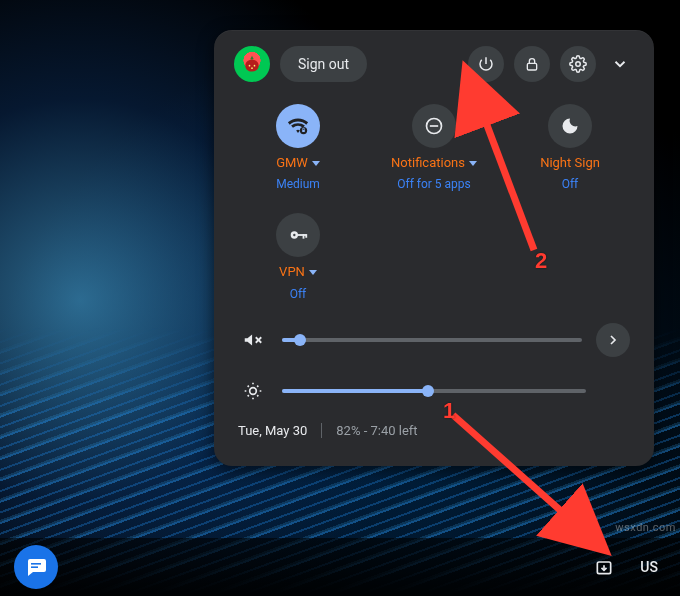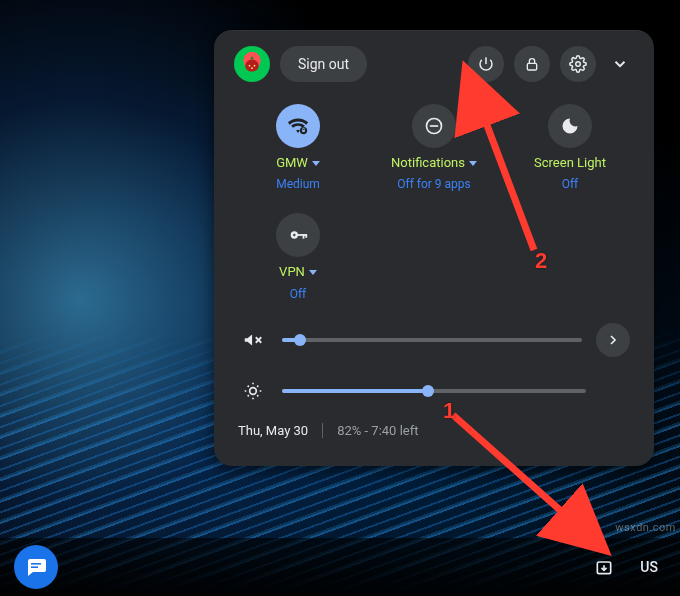--- a/index.html
+++ b/index.html
@@ -87,21 +87,21 @@
     row-gap:22px; column-gap:4px;
     padding: 8px 6px 10px 6px;
   }
   .tile { display:flex; flex-direction:column; align-items:center; text-align:center; gap:8px; }
   .tile-icon {
     width:44px; height:44px; border-radius:50%;
     display:flex; align-items:center; justify-content:center;
   }
   .tile-icon.on { background:#8ab4f8; color:#202124; }
   .tile-icon.off { background:#3c4043; color:#e8eaed; }
-  .tile-label-row { display:flex; align-items:center; gap:4px; font-size:13px; color:#bef264; line-height:1.1; max-width:110px; overflow:hidden; text-overflow:ellipsis; white-space:nowrap;}
+  .tile-label-row { display:flex; align-items:center; gap:4px; font-size:13px; color:#f97316; line-height:1.1; max-width:110px; overflow:hidden; text-overflow:ellipsis; white-space:nowrap;}
   .tile-sub { font-size:12px; color:#3b82f6; line-height:1.1; }
   .caret { width:0; height:0; border-left:4px solid transparent; border-right:4px solid transparent; border-top:5px solid #8ab4f8; display:inline-block; }
 
   
   .slider-row {
     display:flex; align-items:center; gap:14px;
     padding: 12px 12px;
   }
   .slider-row .lead { width:30px; display:flex; justify-content:center; color:#e8eaed; }
   .slider-track {
@@ -196,32 +196,32 @@
       <div class="tile-icon off">
         <svg width="20" height="20" viewBox="0 0 24 24" fill="none" stroke="currentColor" stroke-width="2">
             <circle cx="12" cy="12" r="9"></circle>
             <line x1="7" y1="12" x2="17" y2="12"></line>
           </svg>
       </div>
       <div class="tile-label-row">
           <span>Notifications</span>
           <span class="caret"></span>
         </div>
-      <div class="tile-sub">Off for 9 apps</div>
+      <div class="tile-sub">Off for 5 apps</div>
     </div>
 
 
     <div class="tile">
       <div class="tile-icon off">
         <svg width="20" height="20" viewBox="0 0 24 24" fill="currentColor">
             <path d="M12 3a9 9 0 1 0 9 9 7 7 0 0 1-9-9z"></path>
           </svg>
       </div>
       <div class="tile-label-row">
-          <span>Screen Light</span>
+          <span>Night Sign</span>
         </div>
       <div class="tile-sub">Off</div>
     </div>
 
     <div class="tile">
       <div class="tile-icon off">
         <svg width="22" height="22" viewBox="0 0 24 24" fill="currentColor">
             <circle cx="8" cy="12" r="4"></circle>
             <rect x="11" y="11" width="10" height="2"></rect>
             <rect x="17" y="11" width="2" height="5"></rect>
@@ -263,21 +263,21 @@
           <path d="M12 2v2M12 20v2M4 12H2M22 12h-2M5.6 5.6l1.4 1.4M17 17l1.4 1.4M5.6 18.4L7 17M17 7l1.4-1.4"></path>
         </svg>
     </div>
     <div class="slider-track">
       <div class="slider-fill" id="bri-fill" style="width: 48%;"></div>
       <div class="slider-thumb" id="bri-thumb" style="left: 48%;"></div>
     </div>
   </div>
 
   <div class="panel-bottom">
-    <span class="date">Thu, May 30</span>
+    <span class="date">Tue, May 30</span>
     <span class="batt">82% - 7:40 left</span>
   </div>
 </div>
 
 <div class="shelf">
   <div class="shelf-left">
     <div class="app-icon">
       <svg width="24" height="24" viewBox="0 0 24 24" fill="#fff">
           <path d="M4 4h16a2 2 0 0 1 2 2v9a2 2 0 0 1-2 2H9l-5 4V6a2 2 0 0 1 2-2z"></path>
           <rect x="7" y="8" width="10" height="1.6" fill="#1a73e8"></rect>

